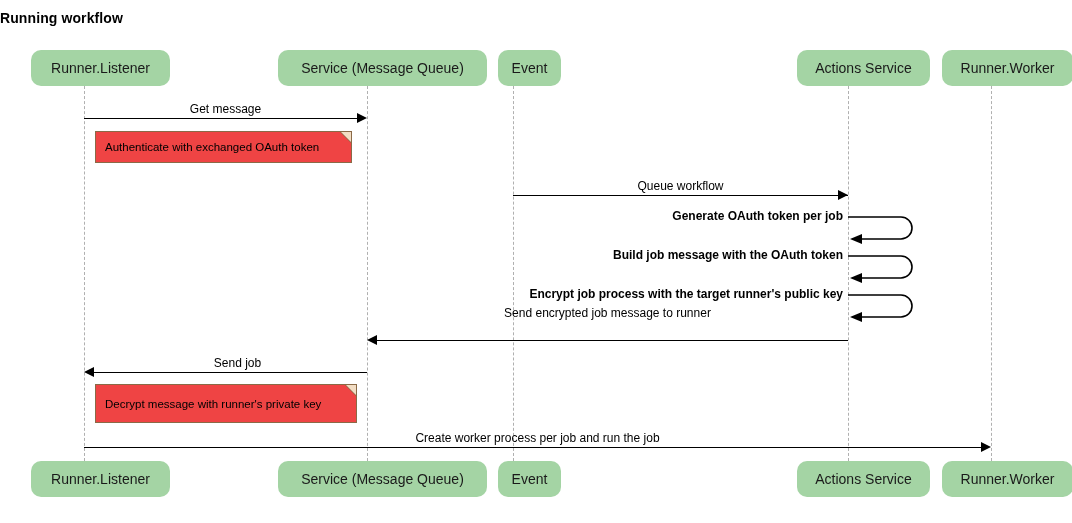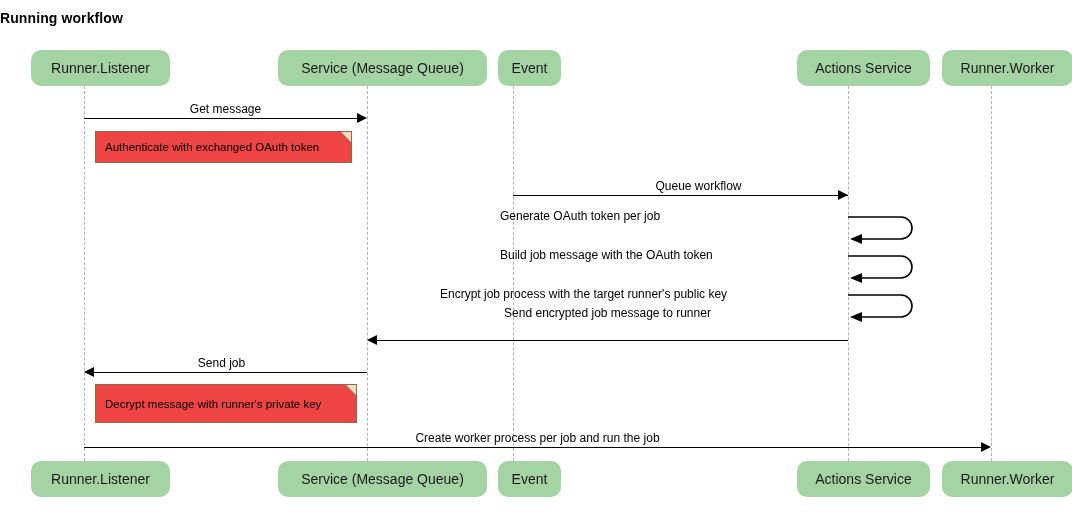--- a/index.html
+++ b/index.html
@@ -75,21 +75,22 @@
     position: absolute;
     font-size: 12px;
     color: #000000;
     white-space: nowrap;
     line-height: 13px;
   }
   .msg-label.center {
     text-align: center;
   }
   .msg-label.right {
-    text-align: left;
+    text-align: right;
+    font-weight: bold;
   }
   
   .self-loop {
     position: absolute;
   }
   .self-loop svg {
     display: block;
     overflow: visible;
   }
   
@@ -160,21 +161,21 @@
   <div class="msg-label center" style="left:84px; top:103px; width:283px;">Get message</div>
   <div class="msg-line" style="left:84px; top:118px; width:273px;"></div>
   <div class="arrow-head right" style="left:357px; top:113px;"></div>
 
   <div class="note" style="left:95px; top:131px; width:257px; height:32px;">
     <span class="note-fold-edge"></span>
     <span class="note-fold" style="border-left-width:10px; border-top-width:10px;"></span>
     <span class="note-text">Authenticate with exchanged OAuth token</span>
   </div>
 
-  <div class="msg-label center" style="left:513px; top:180px; width:335px;padding-left:18px;">Queue workflow</div>
+  <div class="msg-label center" style="left:513px; top:180px; width:335px;">Queue workflow</div>
   <div class="msg-line" style="left:513px; top:195px; width:335px;"></div>
   <div class="arrow-head right" style="left:838px; top:190px;"></div>
 
   <div class="msg-label right" style="left:500px; top:210px; width:343px;">Generate OAuth token per job</div>
   <div class="self-loop" style="left:848px; top:210px;">
     <svg width="80" height="36" viewBox="0 0 80 36">
       <path d="M0,7 L53,7 A11,11 0 0 1 53,29 L14,29" fill="none" stroke="#000000" stroke-width="1.6"></path>
       <polygon points="14,24 2,29 14,34" fill="#000000"></polygon>
     </svg>
   </div>
@@ -192,21 +193,21 @@
     <svg width="80" height="36" viewBox="0 0 80 36">
       <path d="M0,7 L53,7 A11,11 0 0 1 53,29 L14,29" fill="none" stroke="#000000" stroke-width="1.6"></path>
       <polygon points="14,24 2,29 14,34" fill="#000000"></polygon>
     </svg>
   </div>
 
   <div class="msg-label center" style="left:367px; top:307px; width:481px;">Send encrypted job message to runner</div>
   <div class="msg-line" style="left:377px; top:340px; width:471px;"></div>
   <div class="arrow-head left" style="left:367px; top:335px;"></div>
 
-  <div class="msg-label center" style="left:80px; top:357px; width:283px;">Send job</div>
+  <div class="msg-label center" style="left:96px; top:357px; width:283px;">Send job</div>
   <div class="msg-line" style="left:94px; top:372px; width:273px;"></div>
   <div class="arrow-head left" style="left:84px; top:367px;"></div>
 
   <div class="note" style="left:95px; top:384px; width:262px; height:39px;">
     <span class="note-fold-edge"></span>
     <span class="note-fold" style="border-left-width:10px; border-top-width:10px;"></span>
     <span class="note-text">Decrypt message with runner's private key</span>
   </div>
 
   <div class="msg-label center" style="left:84px; top:432px; width:907px;">Create worker process per job and run the job</div>

